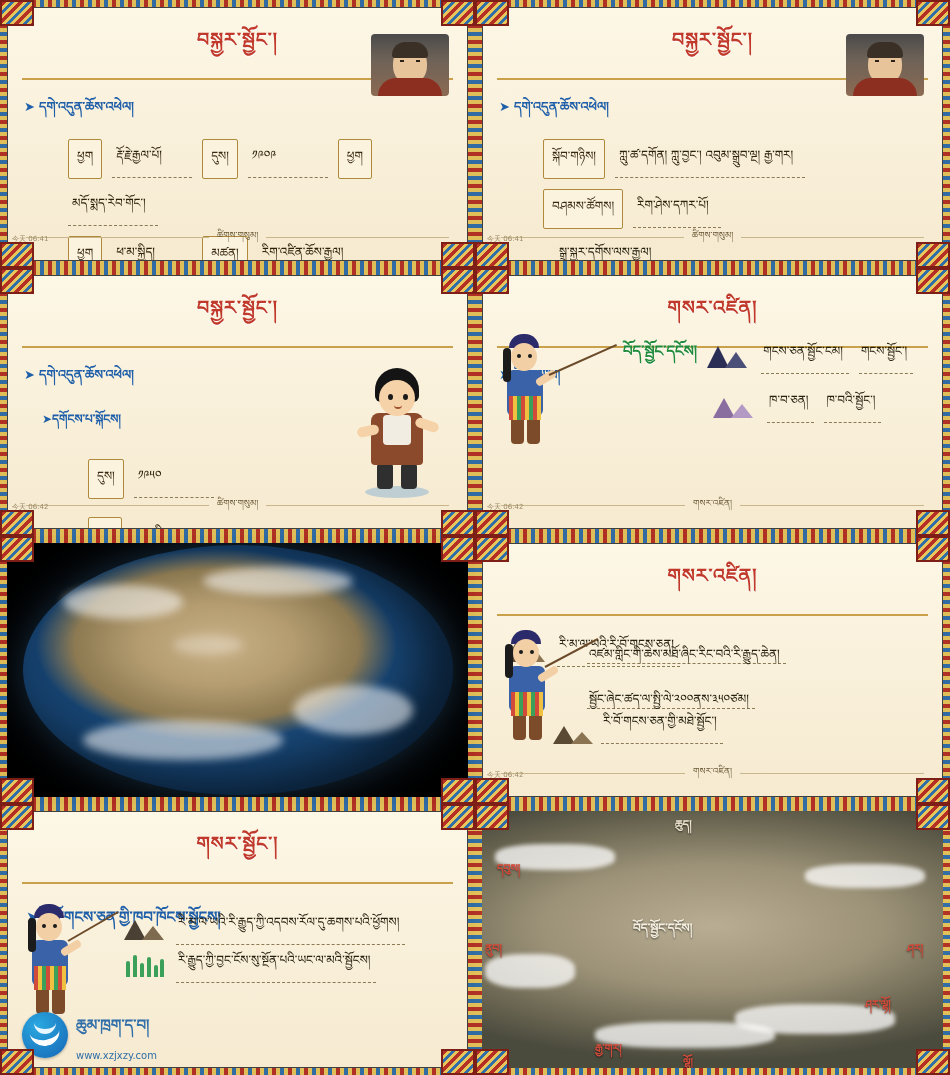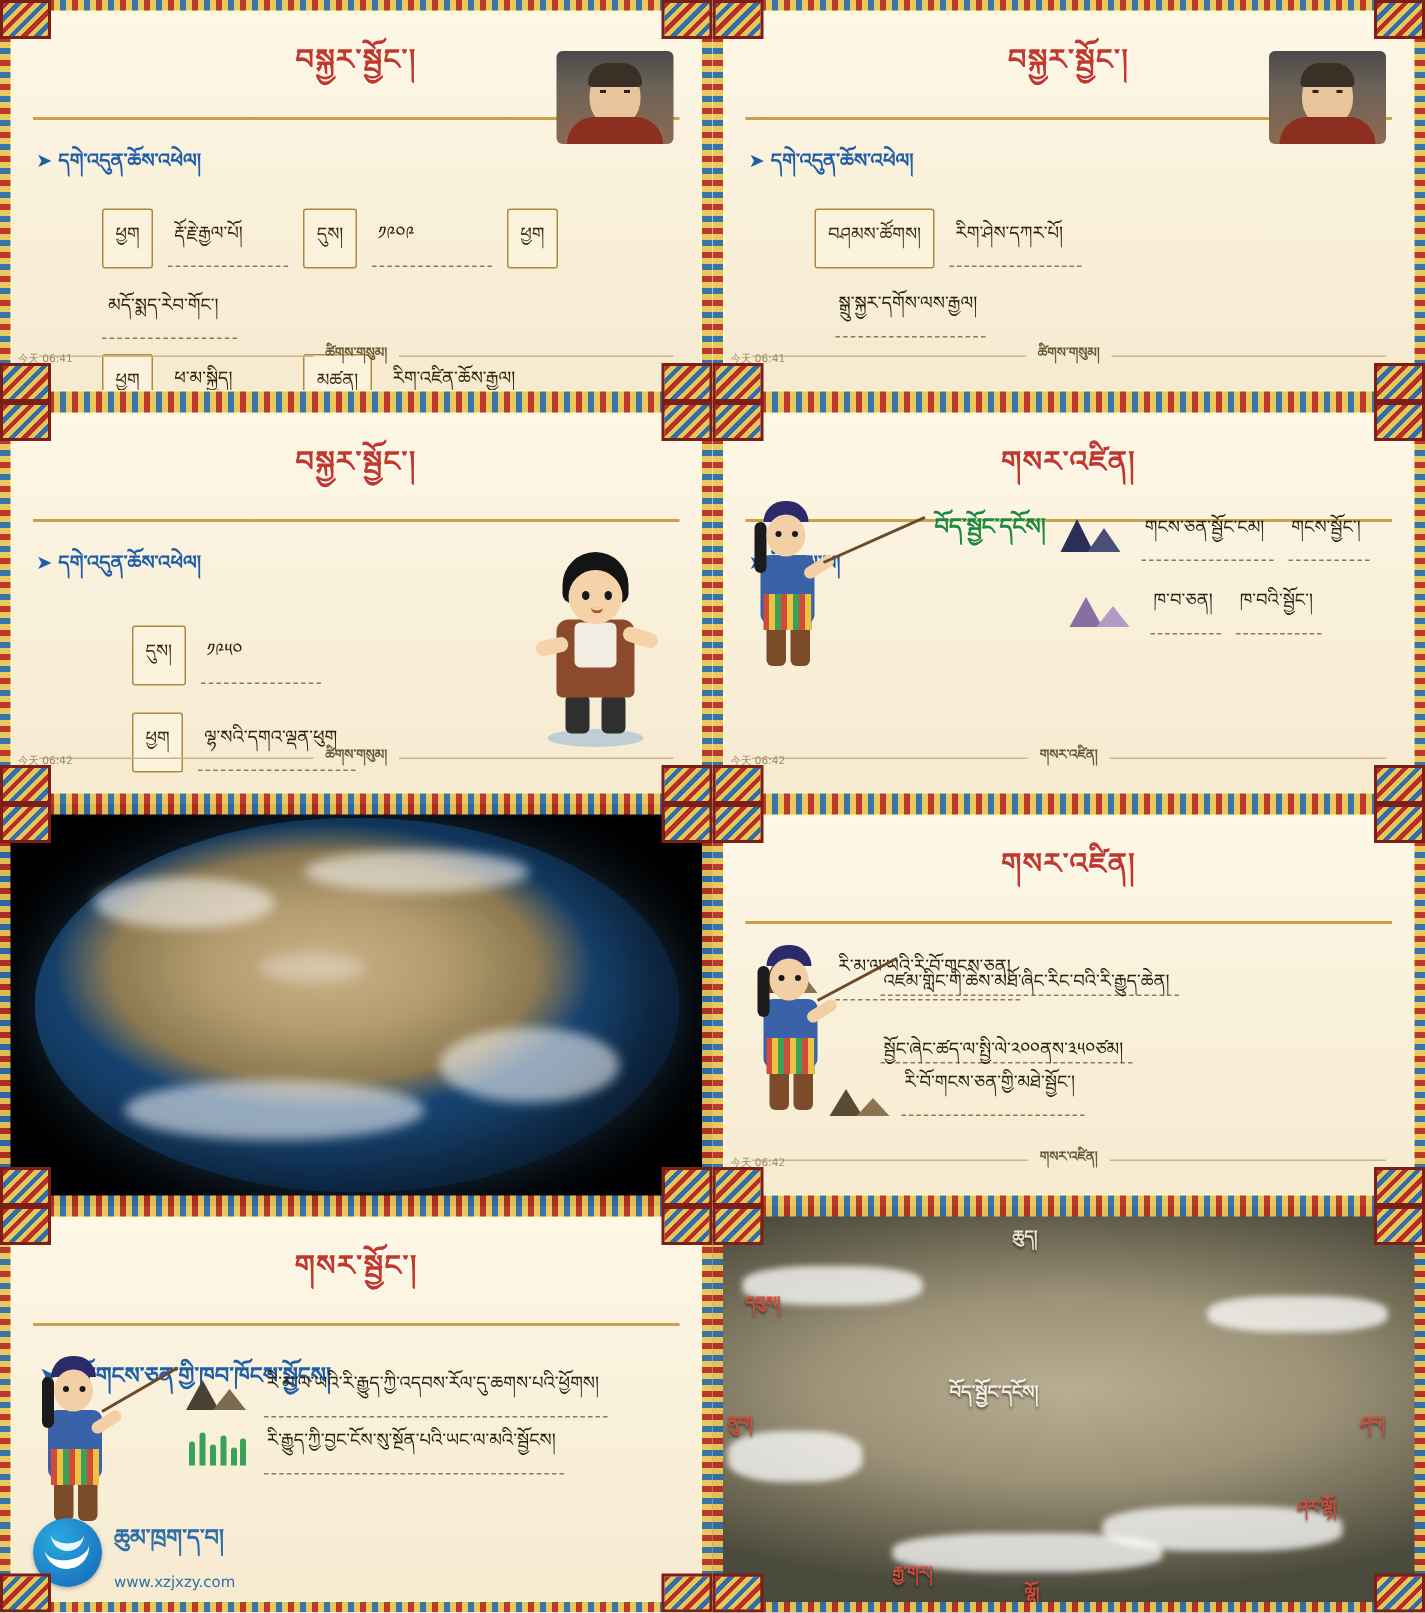--- a/index.html
+++ b/index.html
@@ -12,21 +12,21 @@
     width: 950px; height: 1075px;
     position: relative;
     display: grid;
     grid-template-columns: 475px 475px;
     grid-template-rows: 268px 268px 268px 271px;
     background: #fff;
   }
   .slide {
     position: relative;
     overflow: hidden;
-    background: #fef9c3;
+    background: #404040;
   }
   
   .border-frame {
     position: absolute; inset: 0;
     pointer-events: none;
     z-index: 5;
   }
   .bar {
     position: absolute;
     background:
@@ -115,21 +115,21 @@
     border-bottom: 1px dashed #8b7a55;
     font-size: 12px;
     color: #2c2209;
     padding: 0 12px 2px 4px;
     min-width: 80px;
     white-space: nowrap;
   }
   .footer {
     position:absolute; left:10px; right:10px; bottom:10px;
     display:flex; align-items:center; justify-content:center;
-    font-size:8px; color:#7a6a48;font-weight:bold;
+    font-size:8px; color:#7a6a48;
   }
   .footer .fline { flex:1; height:1px; background:#c9b68a; margin:0 8px; }
   .footer .fcenter { font-size:9px; color:#6b5b38; white-space:nowrap;}
   .ts {
     position:absolute; left:12px; bottom:24px;
     font-size:7px; color:#9b8a66;
     z-index: 6;
   }
   
   .monk {
@@ -315,20 +315,24 @@
 
   <div class="slide">
     <div class="inner">
       <div class="slide-title">བསྐྱར་སྦྱོང་།</div>
       <div class="hr-red"></div>
       <div class="subtitle">
         <span class="arrow">➤</span><span>དགེ་འདུན་ཆོས་འཕེལ།</span>
       </div>
 
       <div class="row">
+        <span class="tagbox">སྐོབ་གཉིས།</span>
+        <span class="dotline">ཀླུ་ཚ་དགོན།   ཀླུ་བྱང་།   འབུམ་སྒྲུབ་ལྔ།   རྒྱ་གར།</span>
+      </div>
+      <div class="row">
         <span class="tagbox">བཤམས་ཚོགས།</span>
         <span class="dotline">རིག་ཤེས་དཀར་པོ།</span>
       </div>
       <div class="rowline" style="margin-left:74px;font-family:Liberation Mono, monospace;">
         <span class="tibline">སྒྲུ་སྐྱར་དགོས་ལས་རྒྱལ།</span>
       </div>
 
       <div class="monk">
         <div class="head"></div>
         <div class="hair"></div>
@@ -355,20 +359,23 @@
     </div>
     <div class="ts">今天 06:41</div>
   </div>
 
   <div class="slide">
     <div class="inner">
       <div class="slide-title">བསྐྱར་སྦྱོང་།</div>
       <div class="hr-red"></div>
       <div class="subtitle">
         <span class="arrow">➤</span><span>དགེ་འདུན་ཆོས་འཕེལ།</span>
+      </div>
+      <div class="sub2">
+        <span class="arrow">➤</span><span>དགོངས་པ་སྐོངས།</span>
       </div>
 
       <div class="row" style="margin-left:44px;margin-top:20px;">
         <span class="tagbox">དུས།</span>
         <span class="dotline">༡༩༥༠</span>
       </div>
       <div class="row" style="margin-left:44px;margin-top:18px;">
         <span class="tagbox">ཕྱག</span>
         <span class="dotline">ལྷ་སའི་དགའ་ལྡན་ཕུག</span>
       </div>

